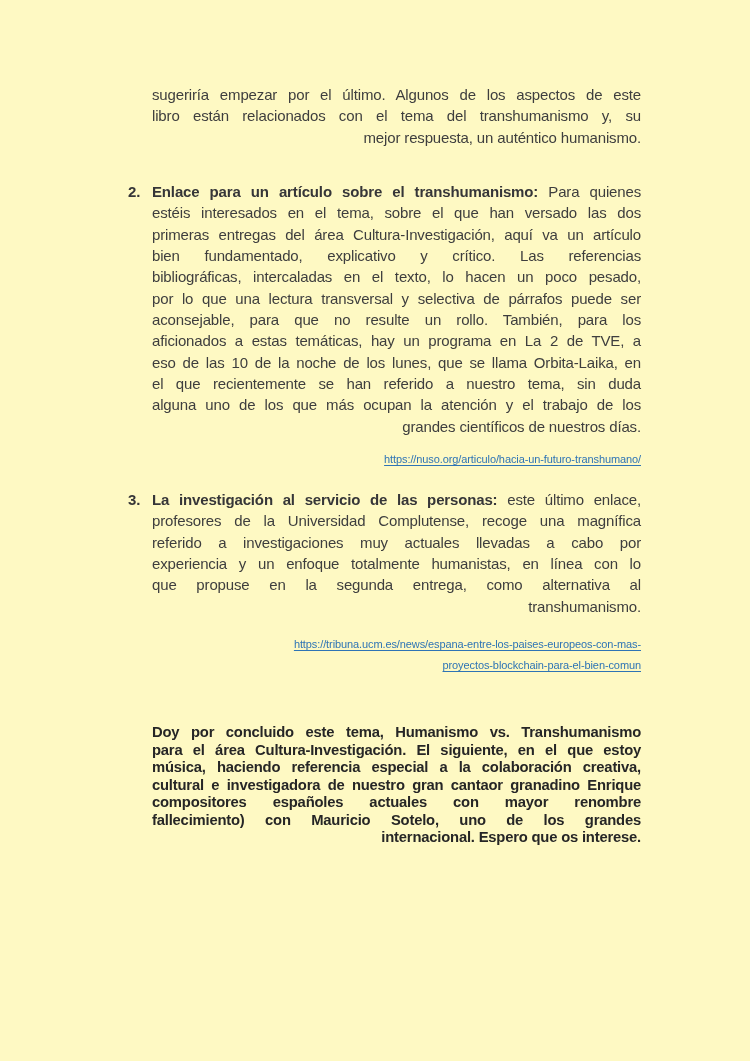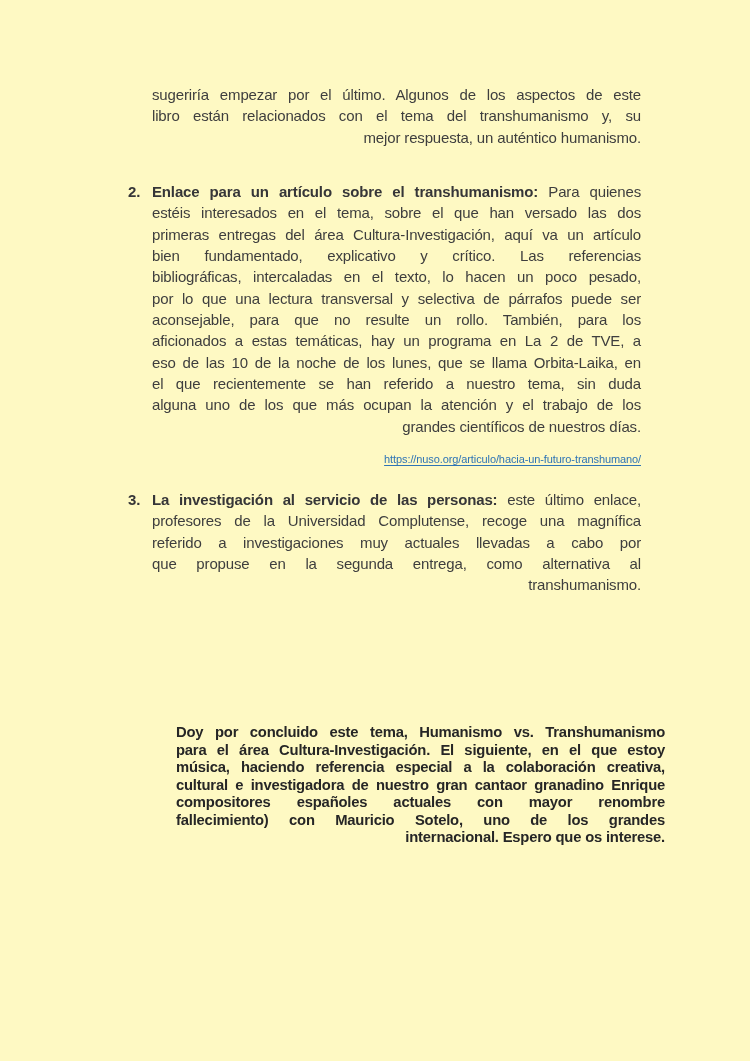--- a/index.html
+++ b/index.html
@@ -49,21 +49,20 @@
     cursor:pointer;
   }
 
   
   .bold-para {
     font-weight:700;
     font-size:14.8px;
     line-height:17.5px;
     color:#262626;
     letter-spacing:-0.2px;
-    margin-left:24px;
   }
 
   
   #para-intro   { top:84px;  }
   #item-2       { top:181px; }
   #link-nuso    { top:449px; }
   #item-3       { top:489px; }
   #link-tribuna { top:634px; }
   #para-closing { top:724px; }
 </style>
@@ -95,22 +94,29 @@
       <div class="block link" id="link-nuso">
         <a href="#">
           <div class="line">https://nuso.org/articulo/hacia-un-futuro-transhumano/</div>
         </a>
       </div>
       <div class="block list" id="item-3">
         <span class="num">3.</span>
         <div class="line just"><b>La investigación al servicio de las personas:</b><span> este último enlace,</span></div>
         <div class="line just">profesores de la Universidad Complutense, recoge una magnífica</div>
         <div class="line just">referido a investigaciones muy actuales llevadas a cabo por</div>
+        <div class="line just">experiencia y un enfoque totalmente humanistas, en línea con lo</div>
         <div class="line just">que propuse en la segunda entrega, como alternativa al</div>
         <div class="line">transhumanismo.</div>
+      </div>
+      <div class="block link" id="link-tribuna">
+        <a href="#">
+          <div class="line">https://tribuna.ucm.es/news/espana-entre-los-paises-europeos-con-mas-</div>
+          <div class="line">proyectos-blockchain-para-el-bien-comun</div>
+        </a>
       </div>
       <div class="block bold-para" id="para-closing">
         <div class="line just">Doy por concluido este tema, Humanismo vs. Transhumanismo</div>
         <div class="line just">para el área Cultura-Investigación. El siguiente, en el que estoy</div>
         <div class="line just">música, haciendo referencia especial a la colaboración creativa,</div>
         <div class="line just">cultural e investigadora de nuestro gran cantaor granadino Enrique</div>
         <div class="line just">compositores españoles actuales con mayor renombre</div>
         <div class="line just">fallecimiento) con Mauricio Sotelo, uno de los grandes</div>
         <div class="line">internacional. Espero que os interese.</div>
       </div>

